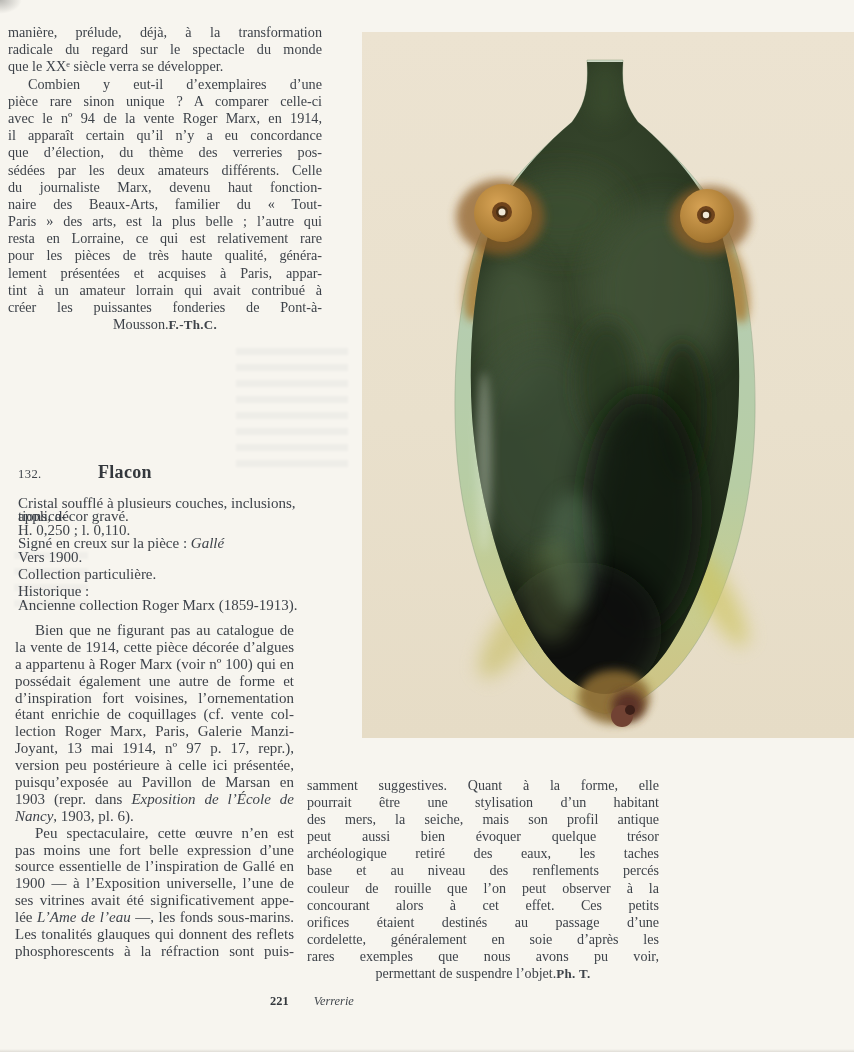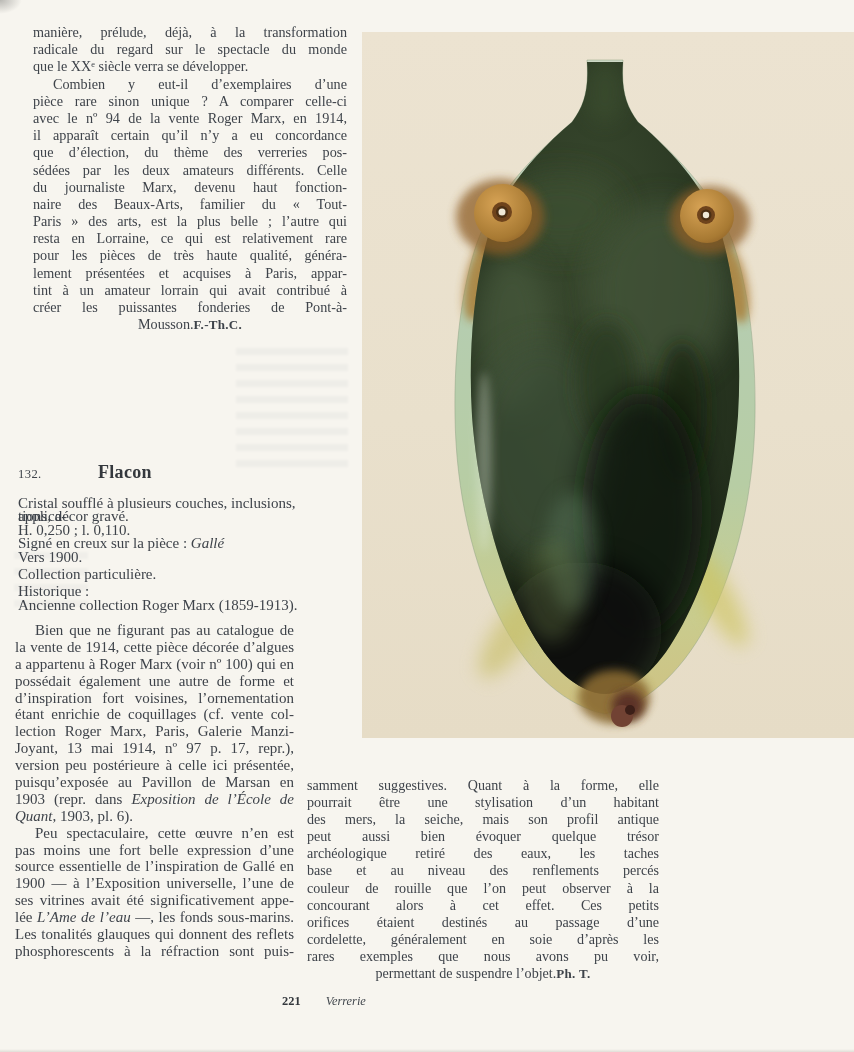--- a/index.html
+++ b/index.html
@@ -20,42 +20,42 @@
   }
   
   .tblock{position:absolute;}
   .line{
     text-align:justify; text-align-last:justify;
     white-space:normal; overflow:visible;
   }
   .line.pend{text-align-last:left;}
   .line.pind{text-indent:20px;}
   em{font-style:italic;}
-  .col-top{left:33px; top:24px; width:314px; font-size:14.2px;}
+  .col-top{left:8px; top:24px; width:314px; font-size:14.2px;}
   .col-top .line{line-height:17.2px; height:17.2px;}
   .col-left{left:15px; top:622px; width:279px; font-size:15px;}
   .col-left .line{line-height:16.9px; height:16.9px;}
   .col-right{left:307px; top:756px; width:352px; font-size:14.1px;margin-top:21px;}
   .col-right .line{line-height:17.1px; height:17.1px;}
   .sigrow{display:flex; justify-content:center; align-items:baseline;}
   .sig{font-weight:bold; font-size:13px; letter-spacing:.3px;}
   
   .entry{left:18px; top:462px; width:324px;}
   .entry-head{display:flex; align-items:baseline; margin-bottom:14px;gap:40px;}
   .entry-num{font-size:12.6px; width:40px; letter-spacing:.4px;}
   .entry-title{font-weight:bold; font-size:18px; color:#34383d; letter-spacing:.3px;}
   .desc .line, .desc-line{
     font-size:15px; line-height:13.4px; height:13.4px;
     text-align:left; text-align-last:auto;
   }
   .desc-gap{margin-top:4px;}
   
   .photo{position:absolute; left:362px; top:32px; width:492px; height:706px; margin:0;}
   
-  .footer{position:absolute; left:282px; top:994px; font-size:12.4px;}
+  .footer{position:absolute; left:270px; top:994px; font-size:12.4px;}
   .pagenum{font-weight:bold; color:#34383d;}
   .section-title{font-style:italic; margin-left:22px; color:#43484e;}
   
   .ghost{
     position:absolute; opacity:.05; filter:blur(1px); pointer-events:none;
     background:repeating-linear-gradient(180deg,#5a6470 0px,#5a6470 7px,transparent 7px,transparent 16px);
   }
   .ghost1{left:236px; top:348px; width:112px; height:120px;}
   .ghost2{left:14px; top:552px; width:74px; height:58px; opacity:.04;}
 </style>
@@ -209,21 +209,21 @@
         <div class="line">la vente de 1914, cette pièce décorée d’algues</div>
         <div class="line">a appartenu à Roger Marx (voir nº 100) qui en</div>
         <div class="line">possédait également une autre de forme et</div>
         <div class="line">d’inspiration fort voisines, l’ornementation</div>
         <div class="line">étant enrichie de coquillages (cf. vente col-</div>
         <div class="line">lection Roger Marx, Paris, Galerie Manzi-</div>
         <div class="line">Joyant, 13 mai 1914, nº 97 p. 17, repr.),</div>
         <div class="line">version peu postérieure à celle ici présentée,</div>
         <div class="line">puisqu’exposée au Pavillon de Marsan en</div>
         <div class="line">1903 (repr. dans <em>Exposition de l’École de</em></div>
-        <div class="line pend"><em>Quant</em>, 1903, pl. 6).</div>
+        <div class="line pend"><em>Nancy</em>, 1903, pl. 6).</div>
         <div class="line pind">Peu spectaculaire, cette œuvre n’en est</div>
         <div class="line">pas moins une fort belle expression d’une</div>
         <div class="line">source essentielle de l’inspiration de Gallé en</div>
         <div class="line">1900 — à l’Exposition universelle, l’une de</div>
         <div class="line">ses vitrines avait été significativement appe-</div>
         <div class="line">lée <em>L’Ame de l’eau</em> —, les fonds sous-marins.</div>
         <div class="line">Les tonalités glauques qui donnent des reflets</div>
         <div class="line">phosphorescents à la réfraction sont puis-</div>
       </div>
   </div>

